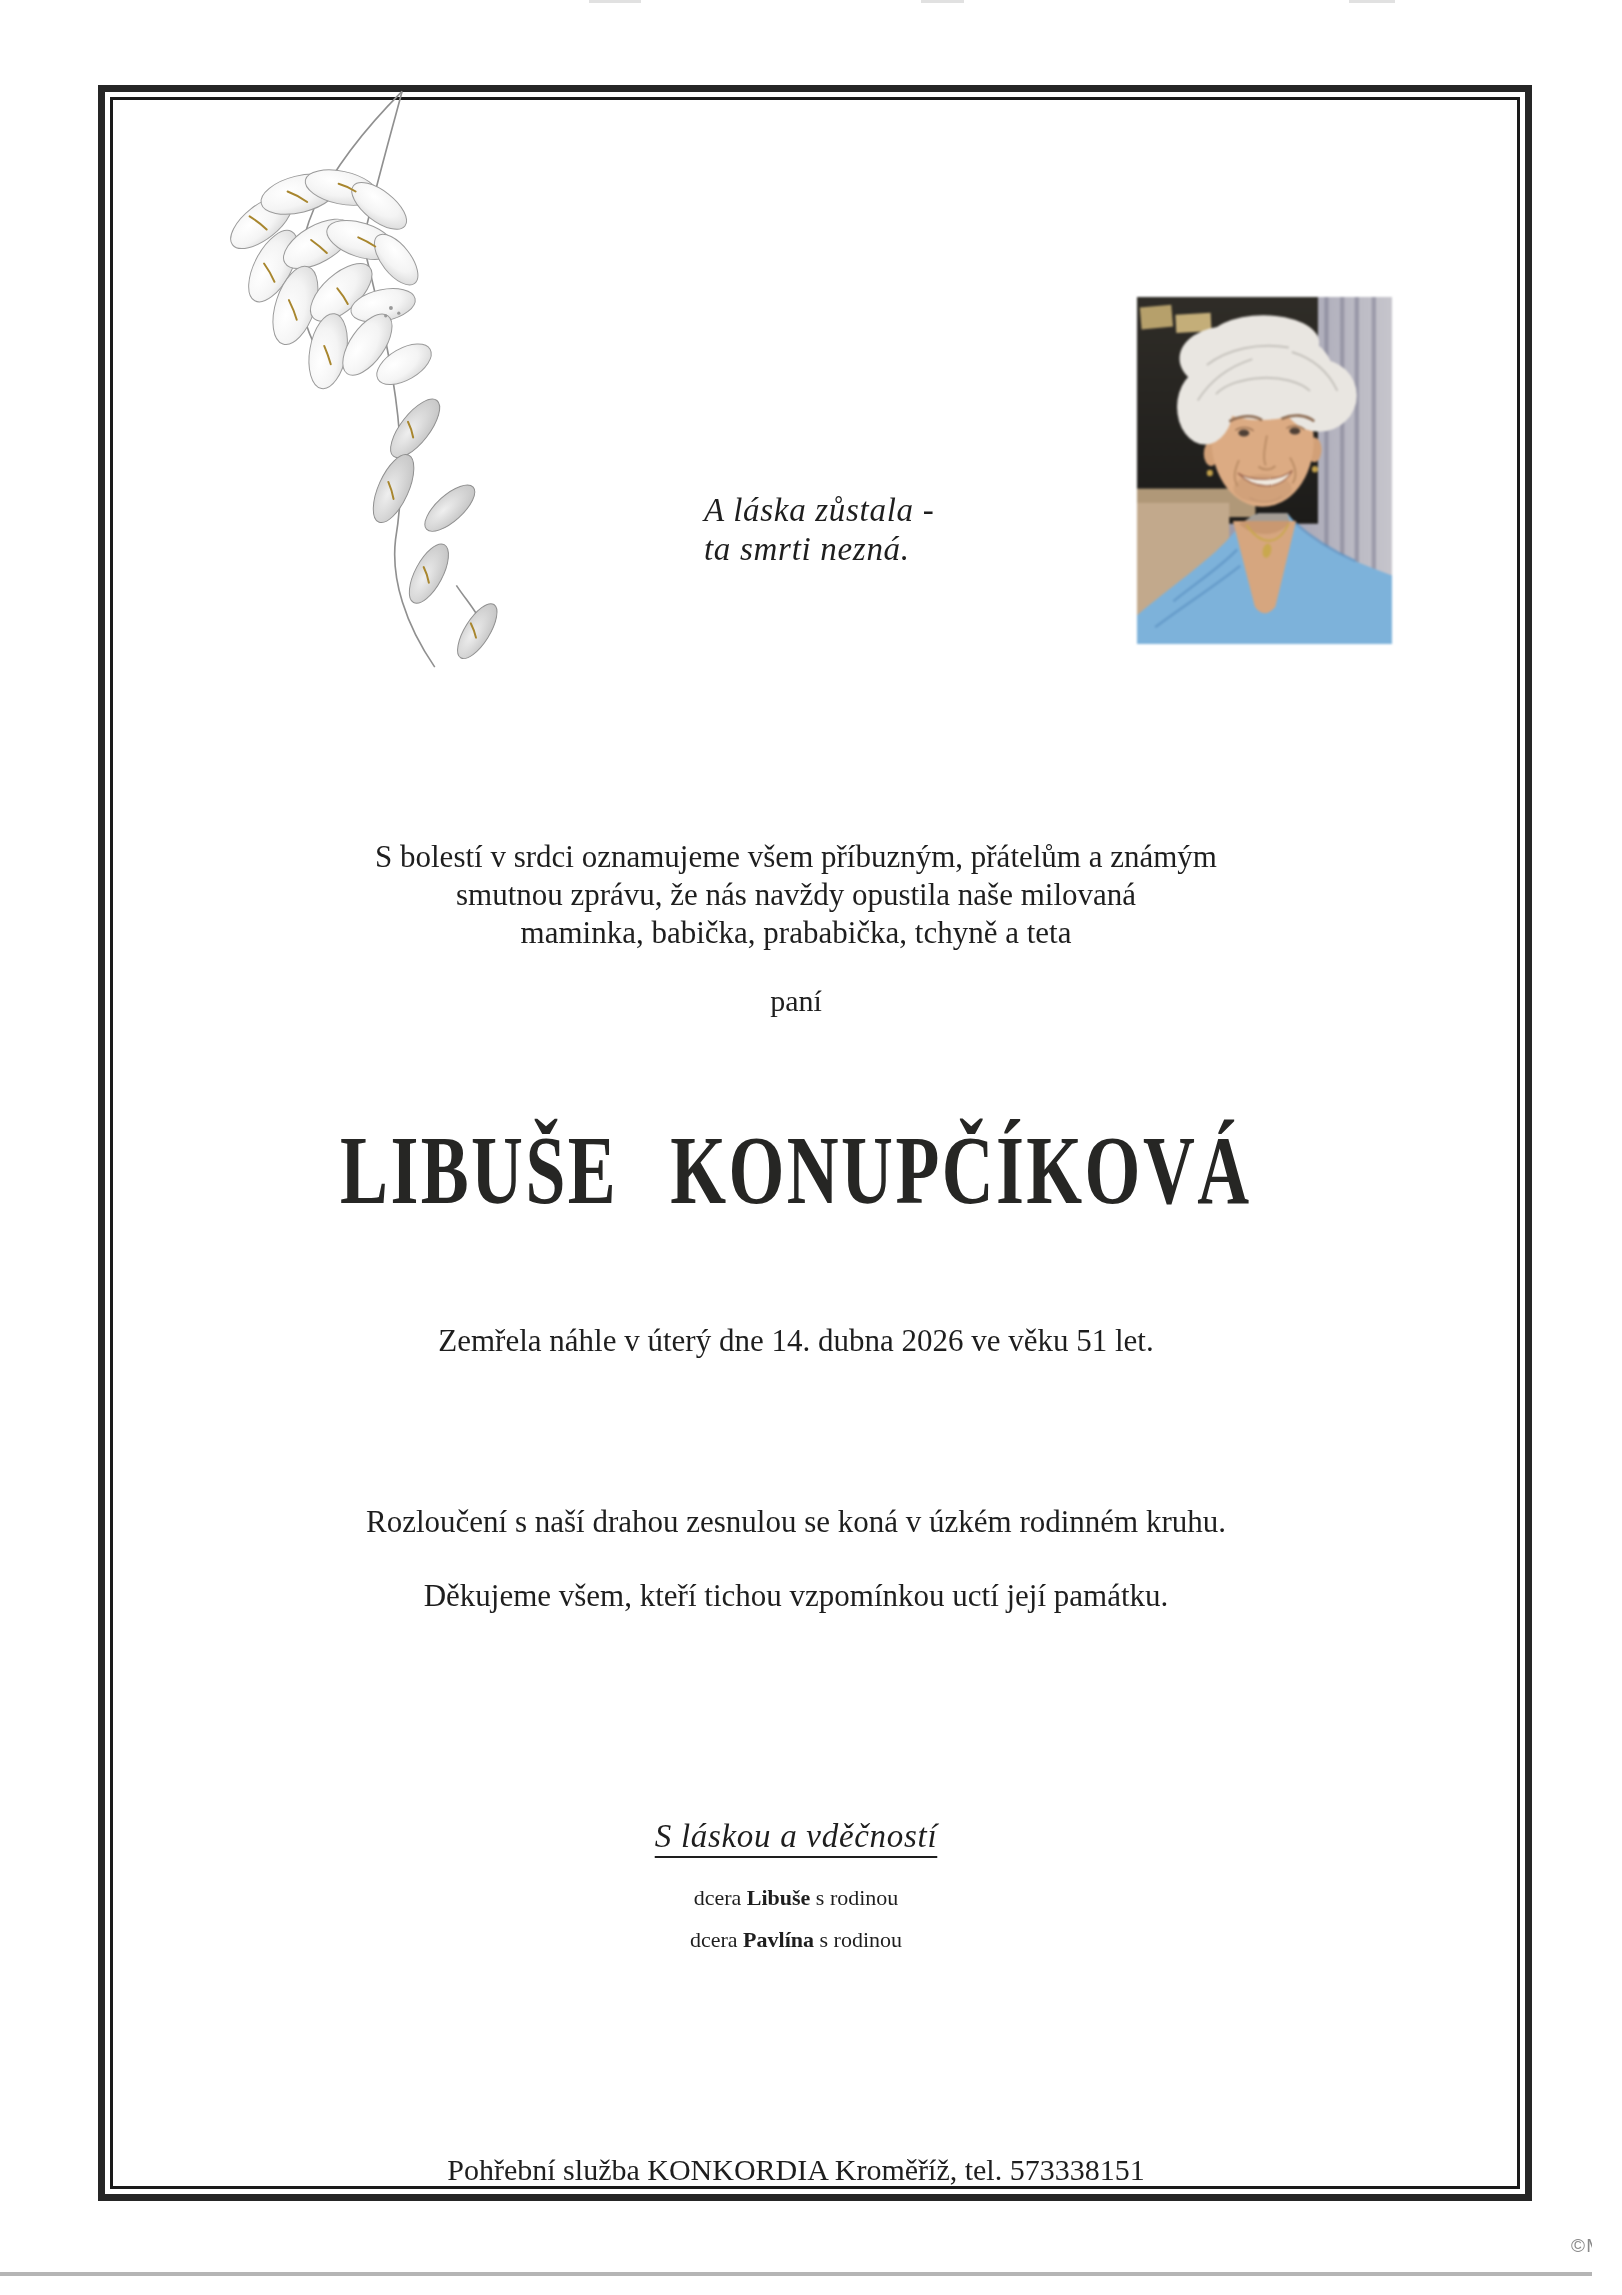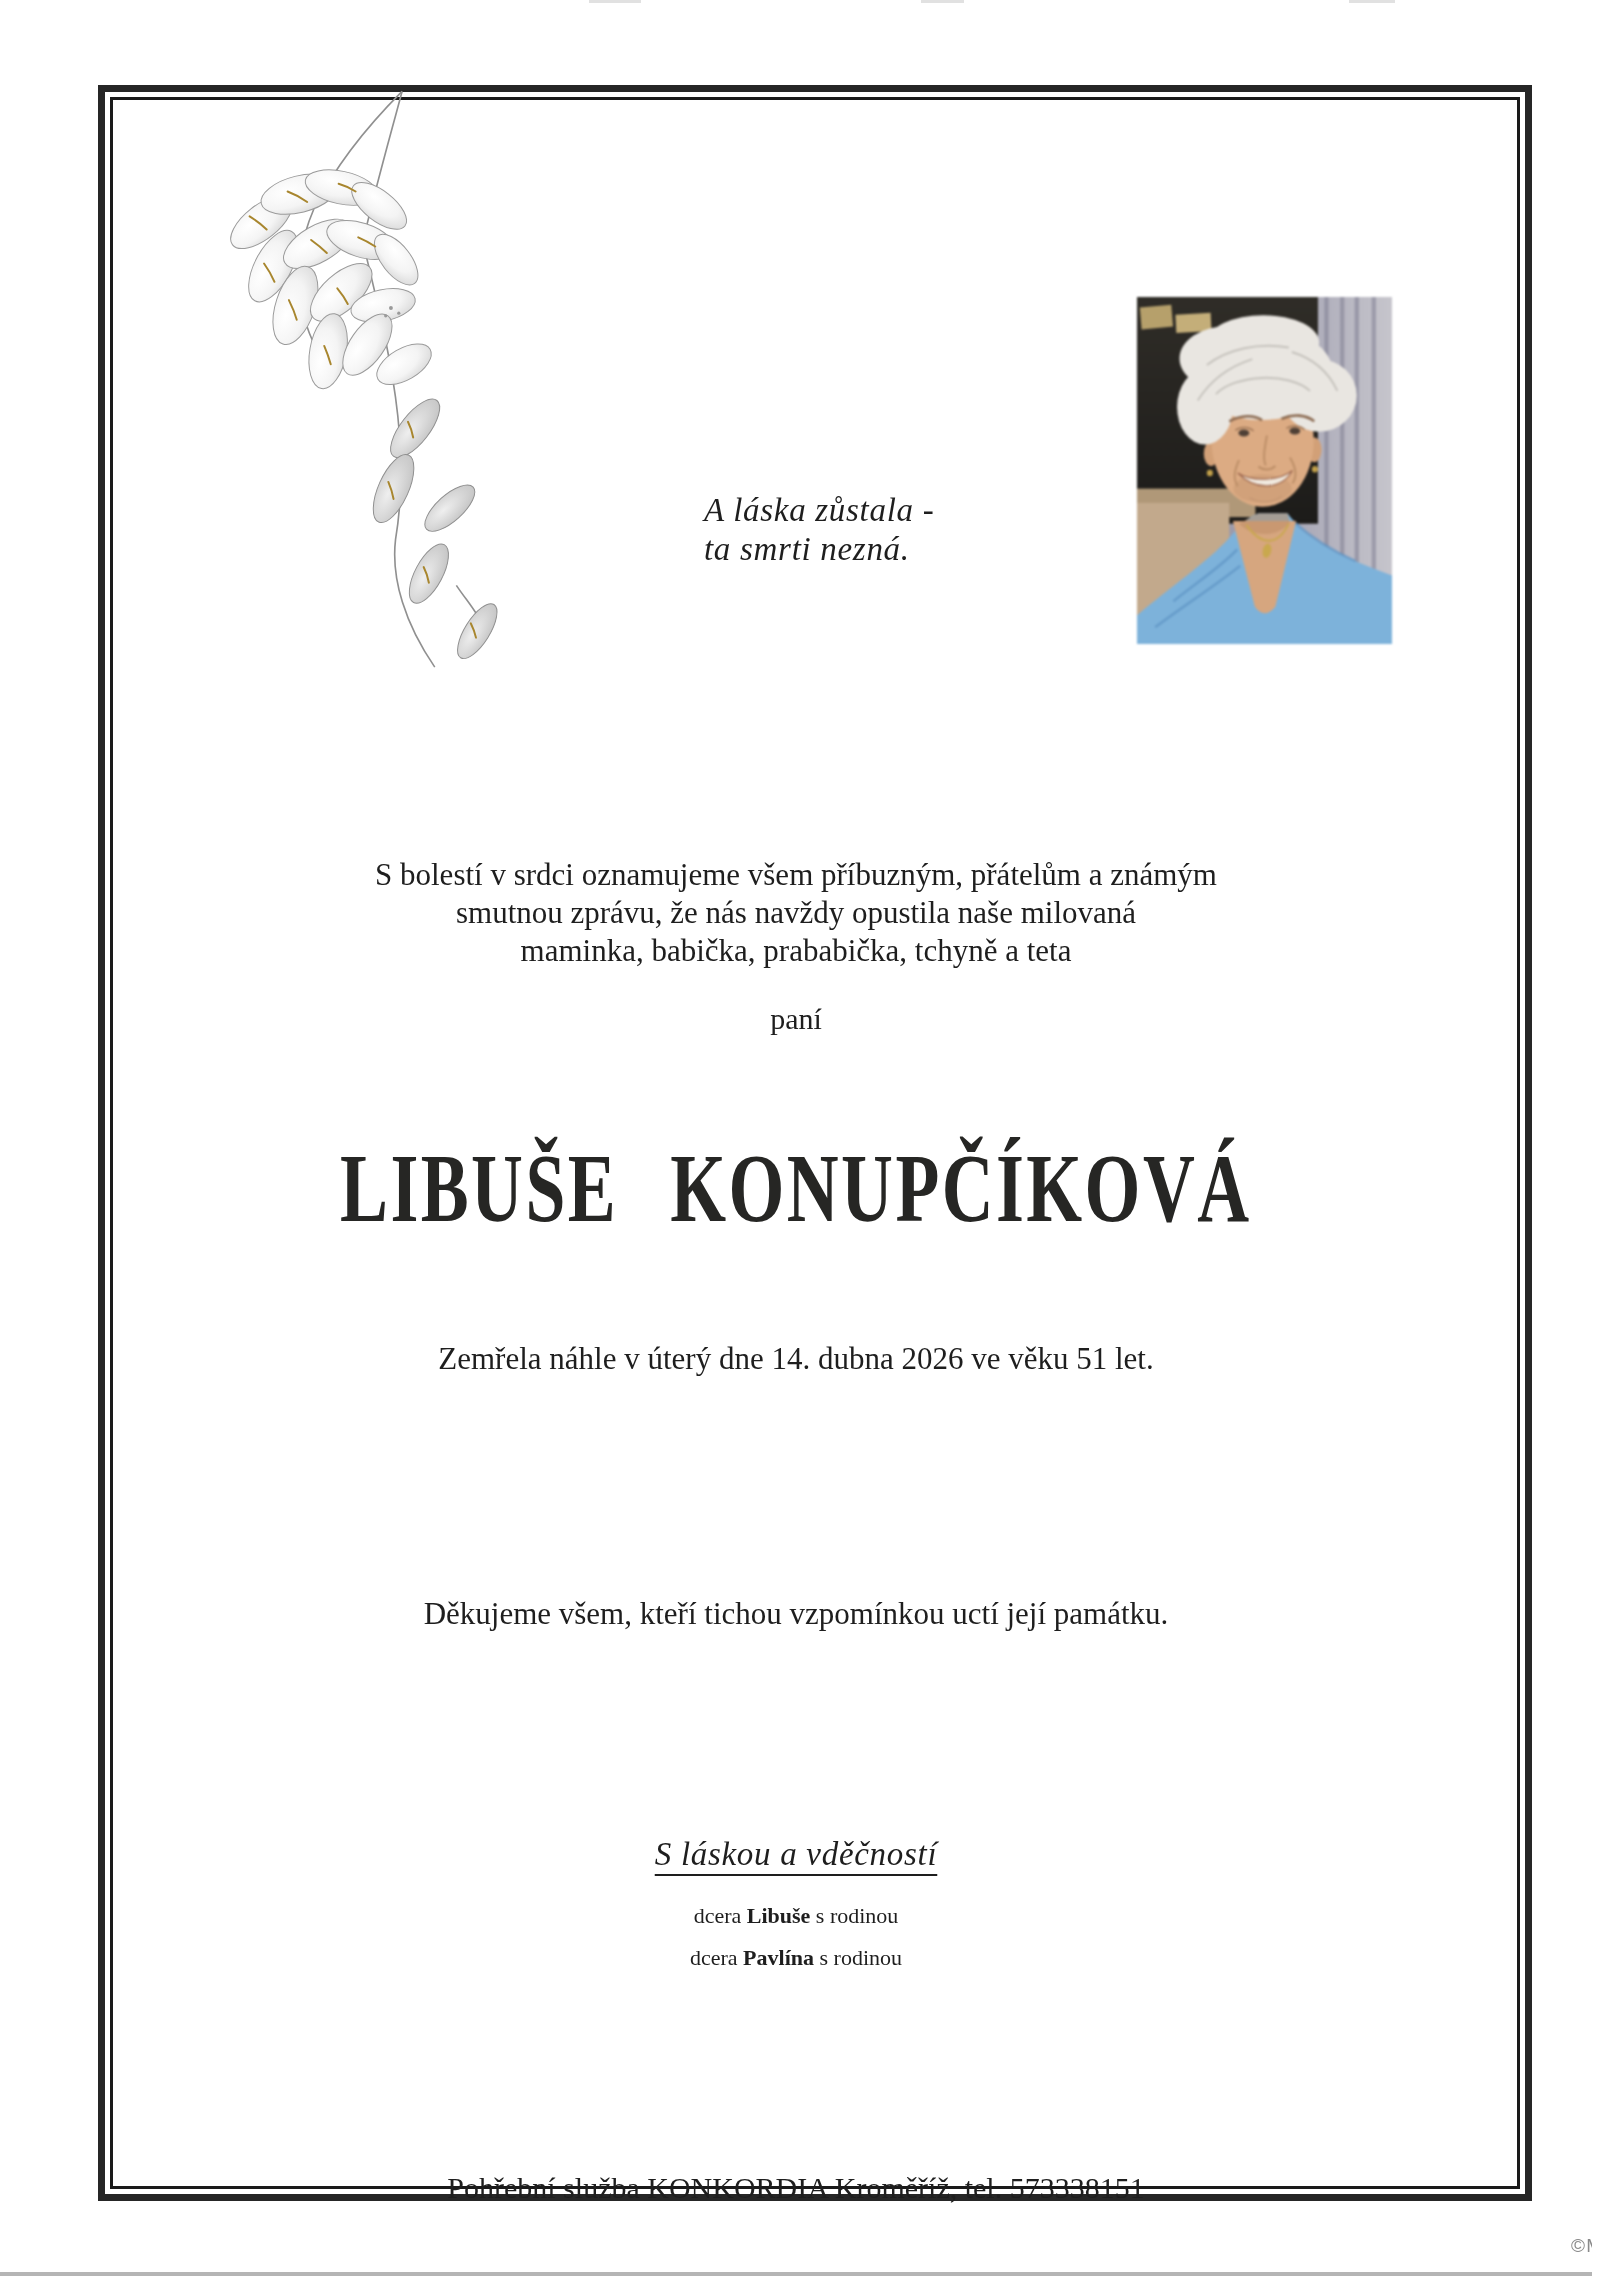--- a/index.html
+++ b/index.html
@@ -33,21 +33,21 @@
 
   
   .photo{position:absolute;left:1137px;top:297px;width:255px;height:347px;filter:blur(0.8px);}
 
   
   .quote{
     position:absolute;left:704px;top:491px;
     font-style:italic;font-size:33px;line-height:39px;
     letter-spacing:0.7px;
   }
-  .center-block{position:absolute;left:115px;right:115px;text-align:center;margin-top:18px;}
+  .center-block{position:absolute;left:115px;right:115px;text-align:center;}
   .announcement{top:838px;font-size:31px;line-height:38px;}
   .salutation{top:984px;font-size:30px;}
   .name-row{top:1120px;}
   .name-text{
     display:inline-block;
     font-size:97px;font-weight:bold;line-height:1.05;
     letter-spacing:3.3px;word-spacing:43px;
     transform:scaleX(.74);transform-origin:center;
     color:#262624;white-space:nowrap;
   }
@@ -241,20 +241,21 @@
   </div>
 
   <div class="center-block salutation">paní</div>
 
   <div class="center-block name-row">
     <span class="name-text">LIBUŠE  KONUPČÍKOVÁ</span>
   </div>
 
   <div class="center-block death-line">Zemřela náhle v úterý dne 14. dubna 2026 ve věku 51 let.</div>
 
+  <div class="center-block farewell-line">Rozloučení s naší drahou zesnulou se koná v úzkém rodinném kruhu.</div>
 
   <div class="center-block thanks-line">Děkujeme všem, kteří tichou vzpomínkou uctí její památku.</div>
 
   <div class="center-block closing-row">
     <span class="closing-text">S láskou a vděčností</span>
   </div>
 
   <div class="center-block mourners">
     <div>
       <span>dcera</span>

